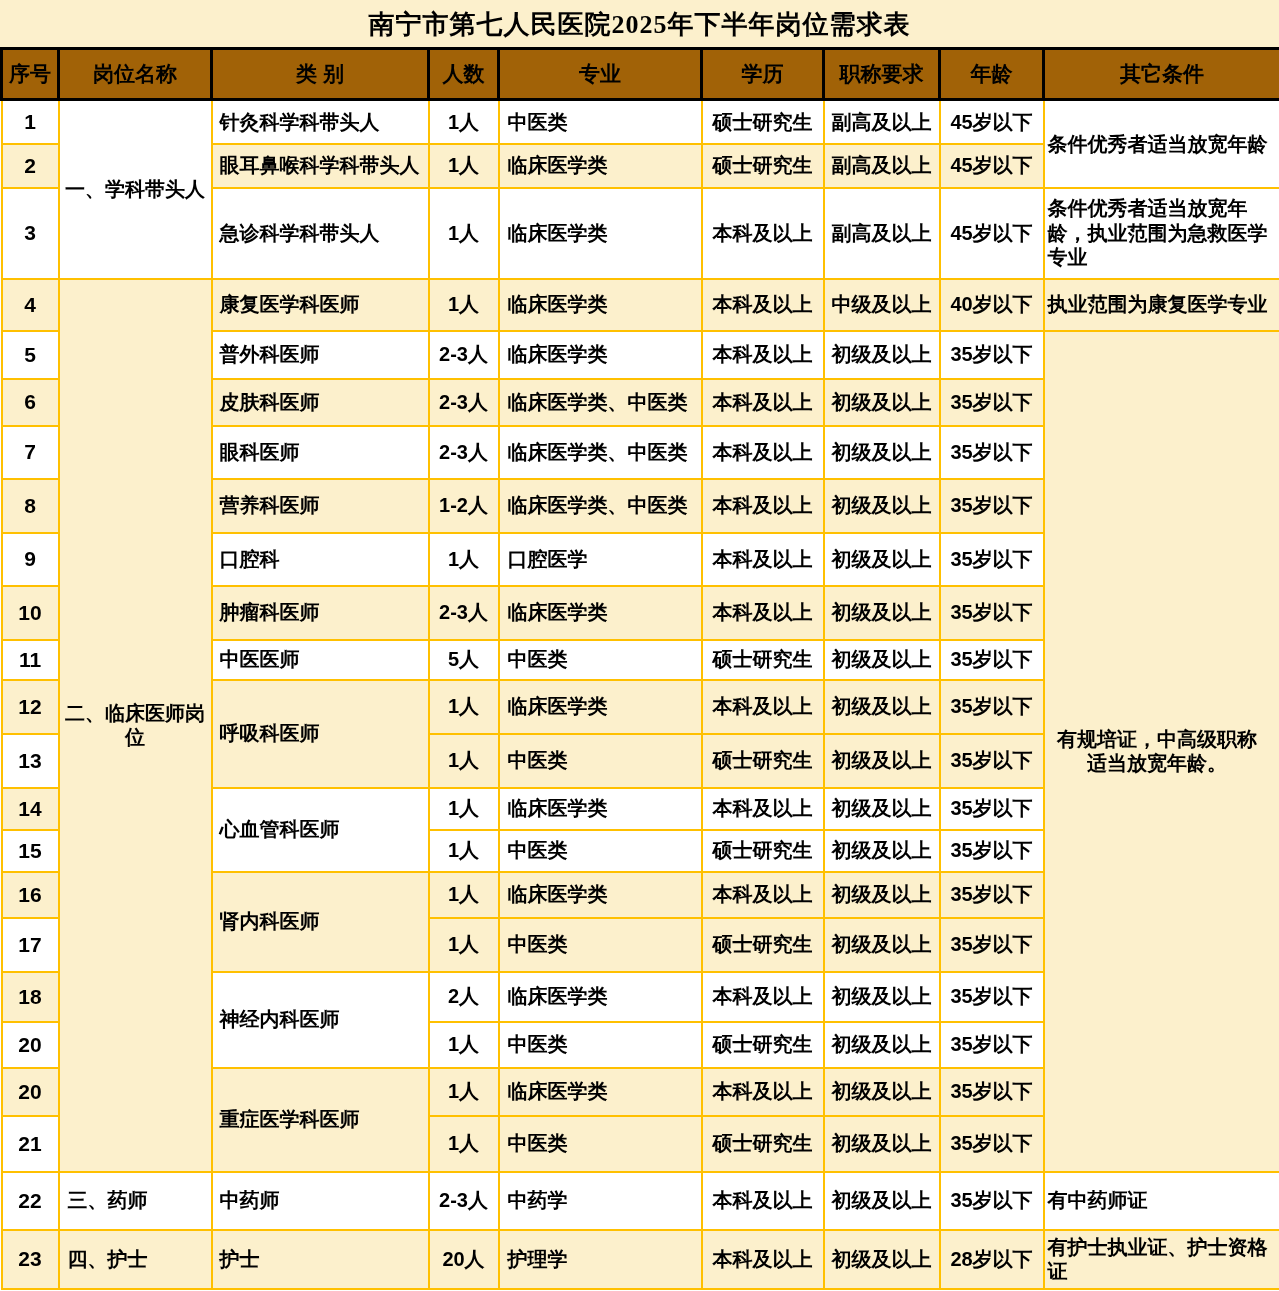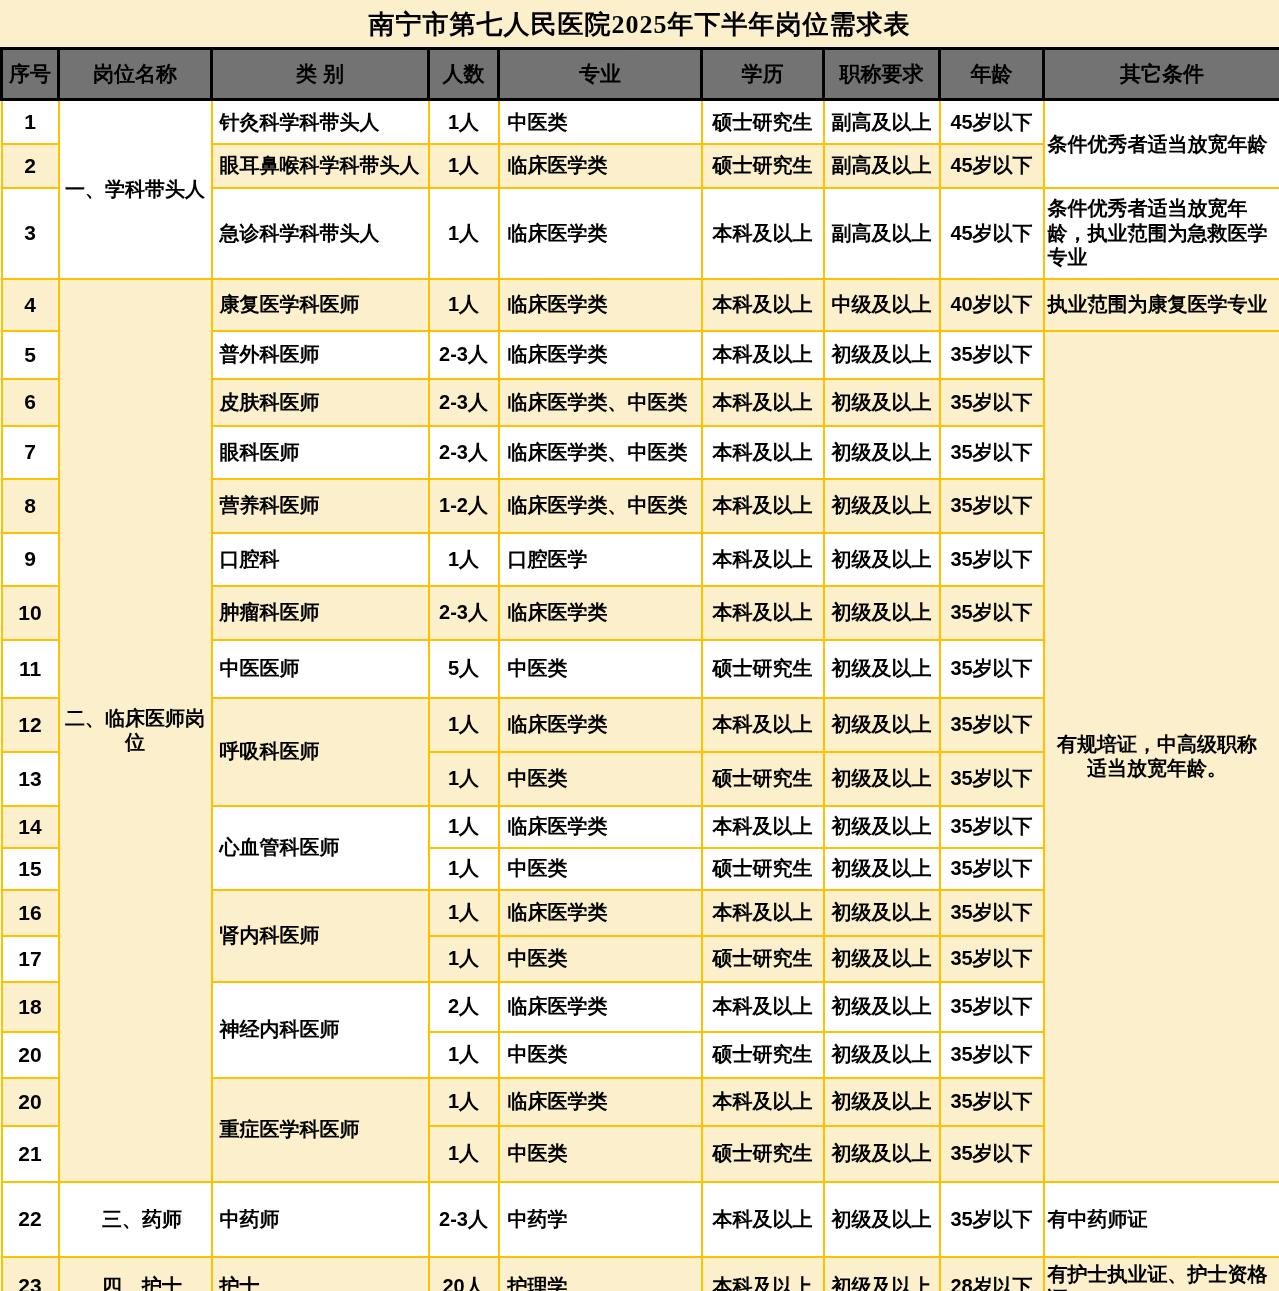--- a/index.html
+++ b/index.html
@@ -28,21 +28,21 @@
 
   table {
     border-collapse: collapse;
     table-layout: fixed;
     width: 1279px;
   }
 
   th {
     box-sizing: border-box;
     border: 3px solid #000000;
-    background: #737373;
+    background: #a16207;
     font-size: 21px;
     font-weight: 700;
     text-align: center;
     vertical-align: middle;
     height: 51px;
     padding: 0 2px;
   }
 
   td {
     box-sizing: border-box;
@@ -56,21 +56,21 @@
     overflow: hidden;
   }
 
   
   td.col-0 { font-size: 21px; }
   td.col-2 { text-align: left; padding-left: 7px; }
   td.col-4 { text-align: left; padding-left: 8px; }
   td.col-8 { text-align: left; padding-left: 3px; padding-right: 2px; }
 
   
-  td.al-l { text-align: center; padding-left: 17px; }
+  td.al-l { text-align: left; padding-left: 8px; }
   td.al-c { text-align: center; padding-left: 3px; padding-right: 13px; }
 
   
   .bg-c { background: #fcf0cc; }
   .bg-w { background: #ffffff; }
 </style>
 </head>
 <body>
 
 <div id="sheet">
@@ -190,21 +190,21 @@
         </tr>
         <tr style="height: 54px; padding-left: 40px;">
           <td class="col-0 bg-c">10</td>
           <td class="col-2 bg-c">肿瘤科医师</td>
           <td class="col-3 bg-c">2-3人</td>
           <td class="col-4 bg-c">临床医学类</td>
           <td class="col-5 bg-c">本科及以上</td>
           <td class="col-6 bg-c">初级及以上</td>
           <td class="col-7 bg-c">35岁以下</td>
         </tr>
-        <tr style="height: 58px;">
+        <tr style="height: 40px;">
           <td class="col-0 bg-w">11</td>
           <td class="col-2 bg-w">中医医师</td>
           <td class="col-3 bg-w">5人</td>
           <td class="col-4 bg-w">中医类</td>
           <td class="col-5 bg-w">硕士研究生</td>
           <td class="col-6 bg-w">初级及以上</td>
           <td class="col-7 bg-w">35岁以下</td>
         </tr>
         <tr style="height: 54px;">
           <td class="col-0 bg-c">12</td>
@@ -242,21 +242,21 @@
         </tr>
         <tr style="height: 46px;">
           <td class="col-0 bg-c">16</td>
           <td class="col-2 bg-c" rowspan="2">肾内科医师</td>
           <td class="col-3 bg-c">1人</td>
           <td class="col-4 bg-c">临床医学类</td>
           <td class="col-5 bg-c">本科及以上</td>
           <td class="col-6 bg-c">初级及以上</td>
           <td class="col-7 bg-c">35岁以下</td>
         </tr>
-        <tr style="height: 46px;">
+        <tr style="height: 54px;">
           <td class="col-0 bg-w">17</td>
           <td class="col-3 bg-c">1人</td>
           <td class="col-4 bg-c">中医类</td>
           <td class="col-5 bg-c">硕士研究生</td>
           <td class="col-6 bg-c">初级及以上</td>
           <td class="col-7 bg-c">35岁以下</td>
         </tr>
         <tr style="height: 50px;">
           <td class="col-0 bg-c">18</td>
           <td class="col-2 bg-w" rowspan="2">神经内科医师</td>
@@ -284,21 +284,21 @@
           <td class="col-7 bg-c">35岁以下</td>
         </tr>
         <tr style="height: 56px;">
           <td class="col-0 bg-w">21</td>
           <td class="col-3 bg-c">1人</td>
           <td class="col-4 bg-c">中医类</td>
           <td class="col-5 bg-c">硕士研究生</td>
           <td class="col-6 bg-c">初级及以上</td>
           <td class="col-7 bg-c">35岁以下</td>
         </tr>
-        <tr style="height: 75px;">
+        <tr style="height: 58px;">
           <td class="col-0 bg-w">22</td>
           <td class="col-1 bg-w al-l">三、药师</td>
           <td class="col-2 bg-w">中药师</td>
           <td class="col-3 bg-w">2-3人</td>
           <td class="col-4 bg-w">中药学</td>
           <td class="col-5 bg-w">本科及以上</td>
           <td class="col-6 bg-w">初级及以上</td>
           <td class="col-7 bg-w">35岁以下</td>
           <td class="col-8 bg-w">有中药师证</td>
         </tr>

